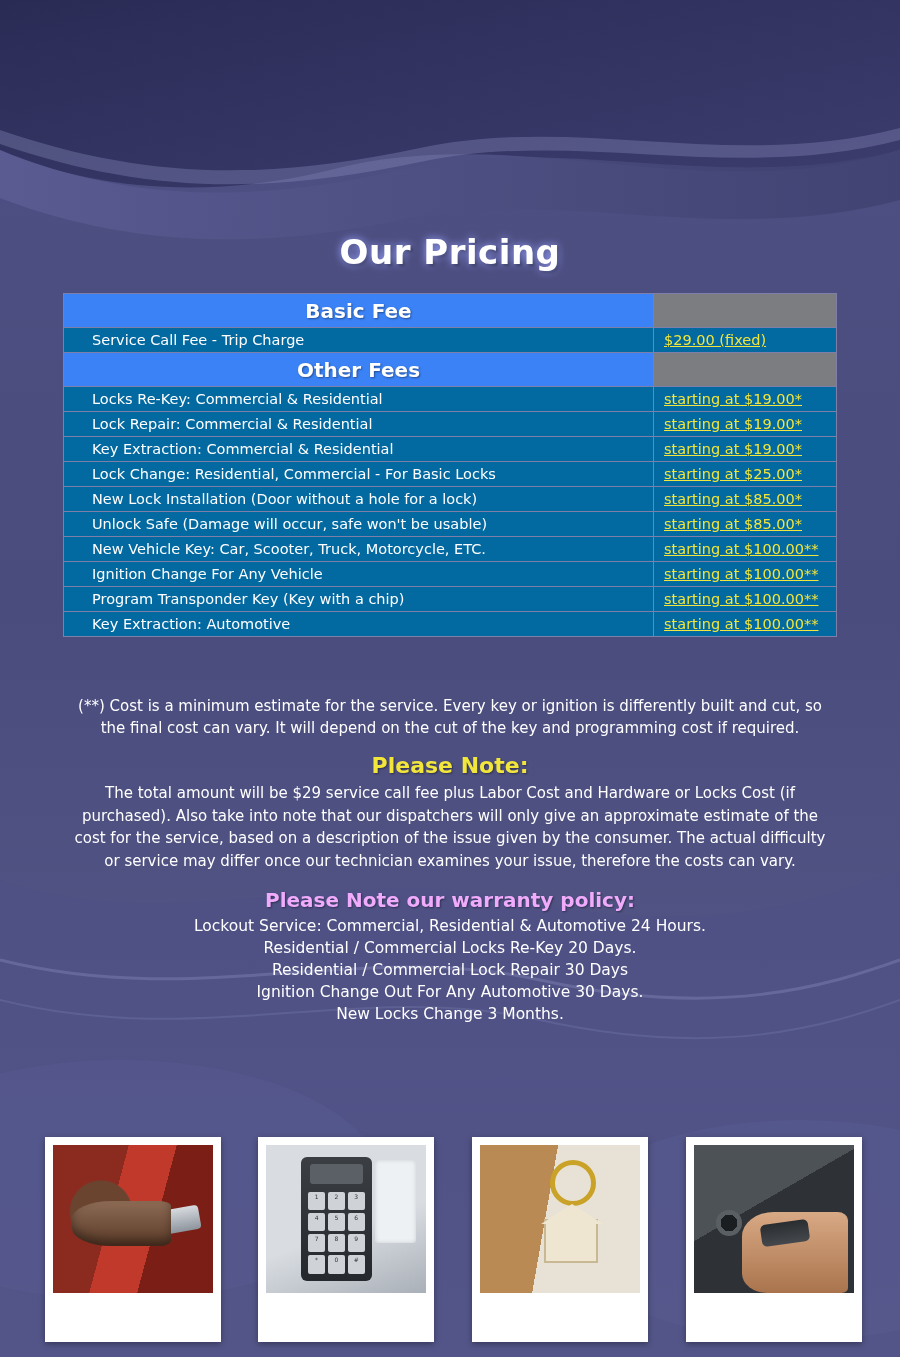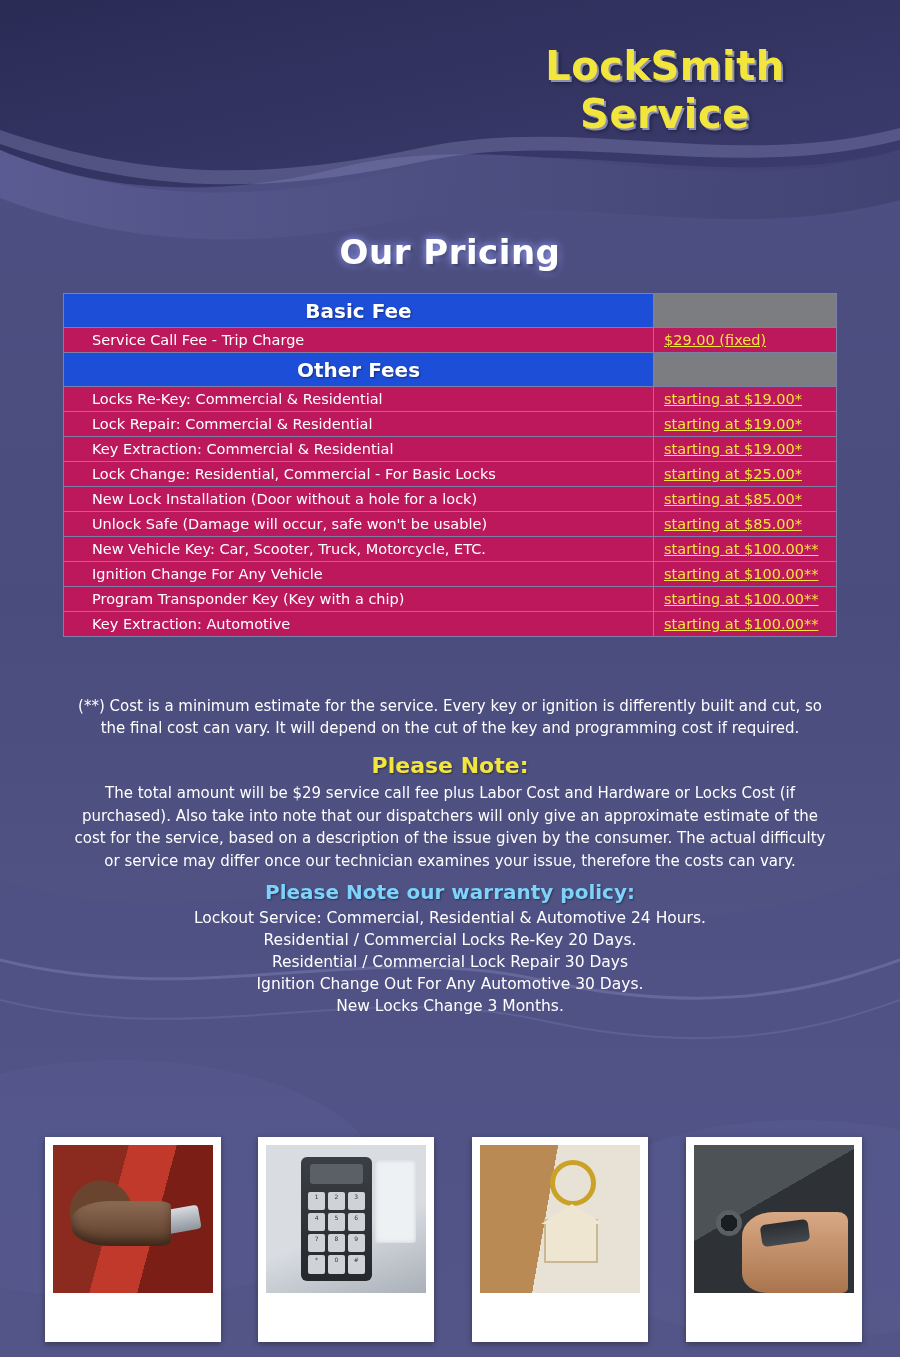--- a/index.html
+++ b/index.html
@@ -83,34 +83,34 @@
     width: 100%;
     border-collapse: collapse;
     font-size: 14.5px;
   }
   table.pricing td {
     border: 1px solid #7d7fa8;
     padding: 4px 8px;
     vertical-align: middle;
   }
   .sec-head td {
-    background: #1d4ed8;
+    background: #3b82f6;
     color: #ffffff;
     font-size: 20px;
     font-weight: bold;
     text-align: center;
     height: 34px;
     padding: 2px 6px;
     text-shadow: 1px 1px 2px rgba(0,0,0,0.4);
   }
   .sec-head td.blank {
     background: #7c7d80;
   }
   .row td {
-    background: #be185d;
+    background: #0369a1;
     height: 25px;
   }
   .row td.desc {
     color: #ffffff;
     font-size: 14.5px;
     width: 591px;
     padding-left: 28px;
   }
   .row td.price {
     color: #f2e63c;
@@ -143,24 +143,24 @@
     margin-top: 4px;
     margin-bottom: 4px;
     text-shadow: 1px 1px 2px rgba(0,0,0,0.4);
   }
   .note-block {
     font-size: 15px;
     line-height: 22.5px;
     margin-bottom: 8px;
   }
   .warranty-heading {
-    color: #7dd3fc;
+    color: #f0abfc;
     font-weight: bold;
     font-size: 20px;
-    margin-top: 8px;
+    margin-top: 16px;
     margin-bottom: 3px;
     text-shadow: 1px 1px 2px rgba(0,0,0,0.4);
   }
   .warranty-line {
     font-size: 15.5px;
     line-height: 22px;
   }
 
   
   .photos {
@@ -341,26 +341,20 @@
   <path d="M0,130 C140,178 260,182 420,148 C580,114 730,172 900,128 L900,140 C730,184 580,128 420,162 C260,196 140,192 0,144 Z" fill="#8d8fc0" opacity="0.35"></path>
   <path d="M0,880 C180,940 340,860 520,900 C700,940 820,900 900,870 L900,1357 L0,1357 Z" fill="#4f5186" opacity="0.55"></path>
   <path d="M0,960 C200,1010 360,940 540,980 C720,1020 830,985 900,960" fill="none" stroke="#8f92c4" stroke-opacity="0.35" stroke-width="3"></path>
   <path d="M0,1000 C200,1050 360,980 540,1020 C720,1060 830,1025 900,1000" fill="none" stroke="#8f92c4" stroke-opacity="0.22" stroke-width="2"></path>
   <ellipse cx="120" cy="1180" rx="260" ry="120" fill="#5d5f94" opacity="0.35"></ellipse>
   <ellipse cx="800" cy="1230" rx="240" ry="110" fill="#5d5f94" opacity="0.3"></ellipse>
 </svg>
 
 <div id="page">
 
-  <div class="header">
-    <div class="brand">
-      <span>LockSmith</span>
-      <span class="line2">Service</span>
-    </div>
-  </div>
 
   <div class="page-title">Our Pricing</div>
 
   <div class="table-wrap">
     <table class="pricing">
       <tbody>
         <tr class="sec-head">
           <td>Basic Fee</td>
           <td class="blank"></td>
         </tr>

